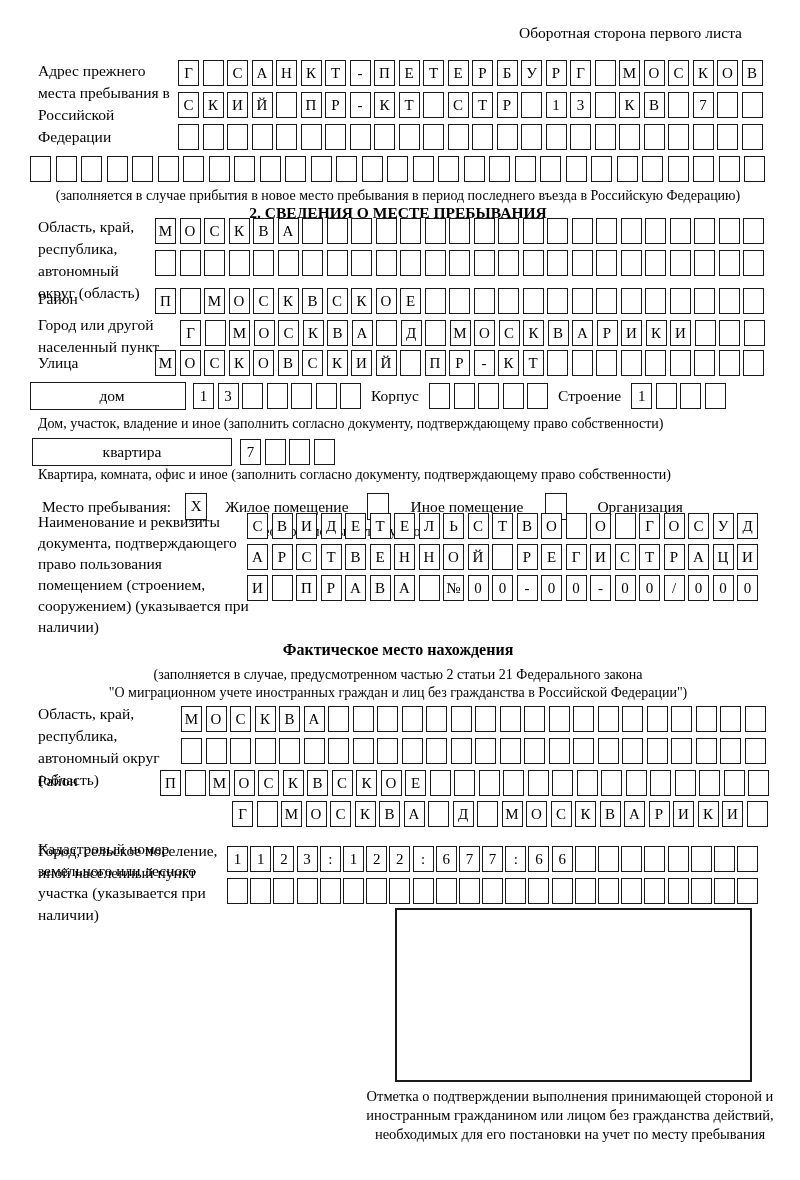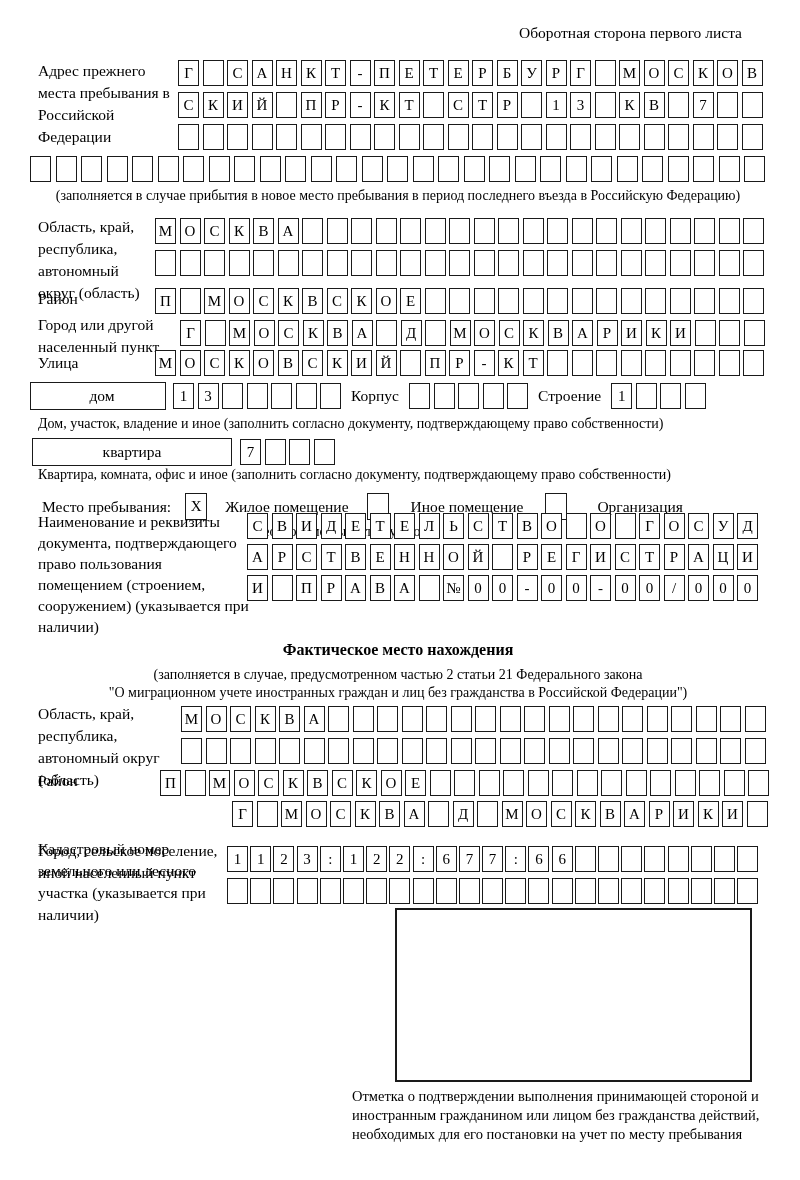--- a/index.html
+++ b/index.html
@@ -37,21 +37,21 @@
   .s2-district-lbl { left: 38px; top: 288px; }
   .s2-district-r1 { left: 155px; top: 288px; }
   .s2-city-lbl { left: 38px; top: 314px; width: 152px; }
   .s2-city-r1 { left: 180px; top: 320px; }
   .s2-street-lbl { left: 38px; top: 352px; }
   .s2-street-r1 { left: 155px; top: 350px; }
 
   .house-row { left: 30px; top: 382px; display: flex; align-items: center; gap: 7px; }
   .widebox { height: 28px; border: 1.5px solid #1a1a1a; display: flex; align-items: center;
              justify-content: center; font-size: 15.5px; background: #fff; }
-  .wbdom { width: 136px; padding-left: 8px; }
+  .wbdom { width: 156px; padding-left: 8px; }
   .wbkv { width: 200px; }
   .plbl { font-size: 15.5px; margin: 0 3px; white-space: nowrap; }
   .house-note { left: 38px; top: 416px; }
   .apt-row { left: 32px; top: 438px; display: flex; align-items: center; gap: 8px; }
   .apt-note { left: 38px; top: 467px; }
 
   .stay-row { left: 38px; top: 493px; display: flex; align-items: center; }
   .stay-row .plbl { margin: 4px; }
   .checkcell { width: 22px; height: 27px; border: 1.5px solid #1a1a1a; display: inline-flex;
                align-items: center; justify-content: center; font-size: 15px; }
@@ -72,21 +72,21 @@
   .fact-region-r2 { left: 181px; top: 738px; }
   .fact-district-lbl { left: 38px; top: 770px; }
   .fact-district-r1 { left: 160px; top: 770px; }
   .fact-city-lbl { left: 38px; top: 840px; width: 196px; }
   .fact-city-r1 { left: 232px; top: 801px; }
   .fact-cad-lbl { left: 38px; top: 838px; width: 182px; }
   .fact-cad-r1 { left: 227px; top: 846px; }
   .fact-cad-r2 { left: 227px; top: 878px; }
 
   .stamp-box { left: 395px; top: 908px; width: 357px; height: 174px; border: 2px solid #1a1a1a; background: #fff; }
-  .stamp-caption { left: 352px; top: 1087px; width: 436px; 
+  .stamp-caption { left: 352px; top: 1087px; width: 436px; text-align: center;
                    font-size: 14.5px; line-height: 19px; }
 </style>
 </head>
 <body>
 
 <div class="page">
 
   <div class="r hdr">Оборотная сторона первого листа</div>
 
   <div class="r lbl prev-lbl">Адрес прежнего места пребывания в Российской Федерации</div>
@@ -194,20 +194,21 @@
       <span class="cell"> </span>
       <span class="cell"> </span>
       <span class="cell"> </span>
       <span class="cell"> </span>
       <span class="cell"> </span>
       <span class="cell"> </span>
       <span class="cell"> </span>
     </div>
   <div class="r note center full prev-note">(заполняется в случае прибытия в новое место пребывания в период последнего въезда в Российскую Федерацию)</div>
 
+  <div class="r center full s2-title">2. СВЕДЕНИЯ О МЕСТЕ ПРЕБЫВАНИЯ</div>
 
   <div class="r lbl s2-region-lbl">Область, край, республика, автономный округ (область)</div>
   <div class="r cellrow s2-region-r1">
       <span class="cell">М</span>
       <span class="cell">О</span>
       <span class="cell">С</span>
       <span class="cell">К</span>
       <span class="cell">В</span>
       <span class="cell">А</span>
       <span class="cell"> </span>

